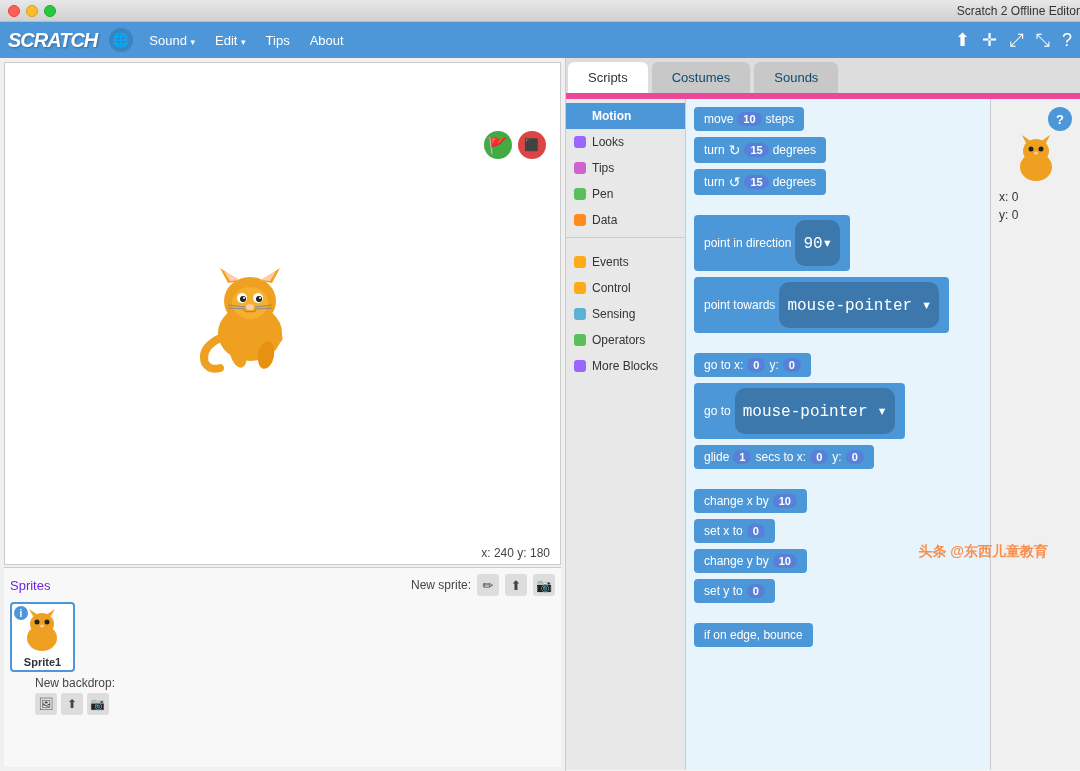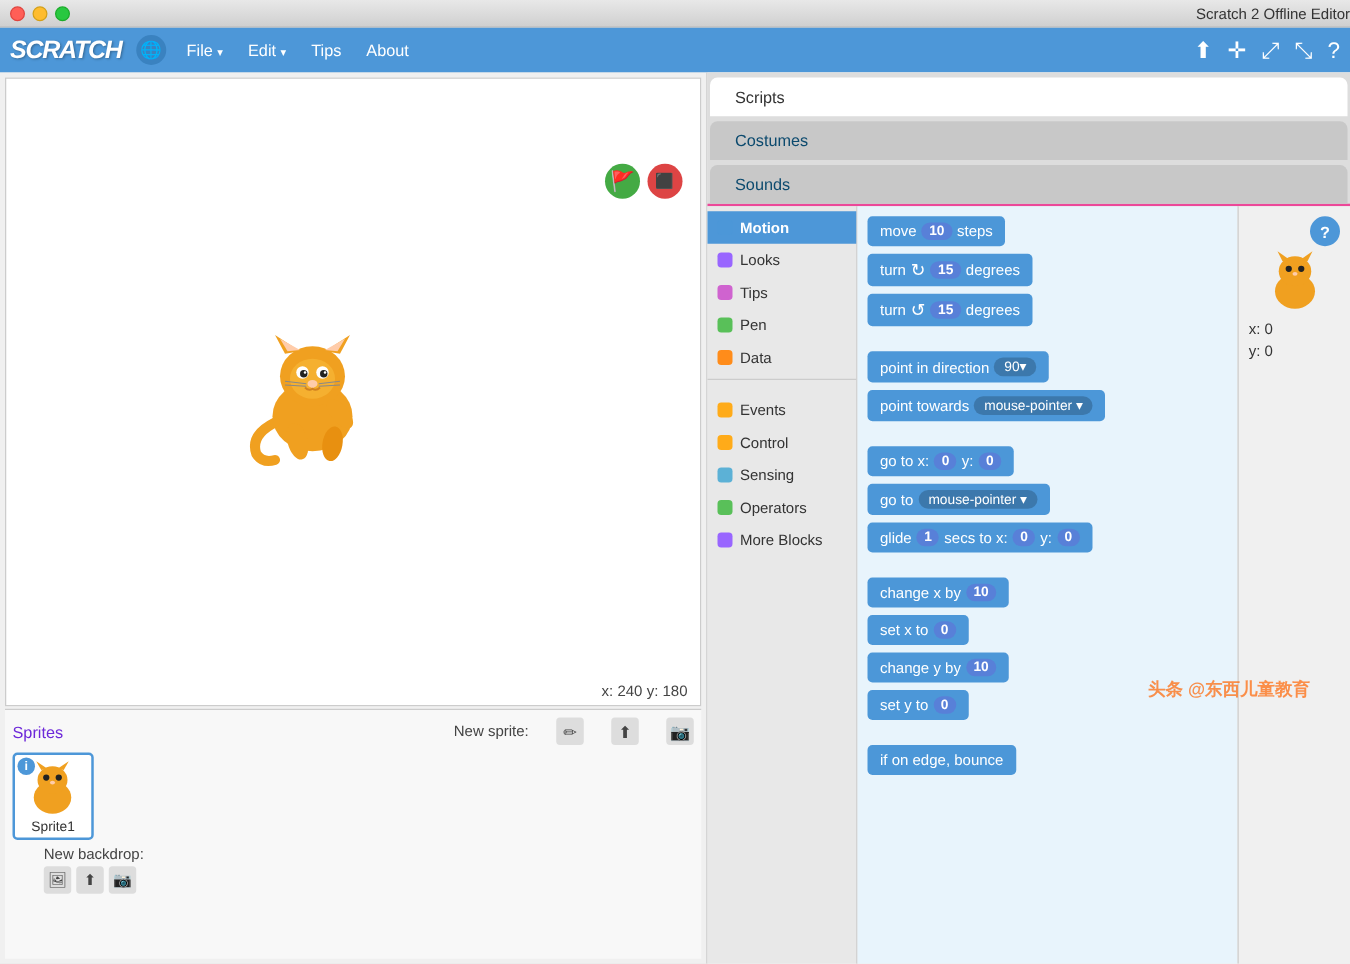--- a/index.html
+++ b/index.html
@@ -46,59 +46,59 @@
     #coords { position: absolute; bottom: 4px; right: 10px; font-size: 12px; color: #444; }
 
     
     #stage-inner { position: relative; flex: 1; background: white; border: 1px solid #ccc; margin: 4px 4px 2px 4px; overflow: hidden; }
     .cat-sprite { position: absolute; left: 185px; top: 200px; width: 120px; height: 110px; }
 
     
     #sprite-panel { height: 200px; background: #f8f8f8; border-top: 1px solid #ccc; margin: 0 4px 4px 4px; padding: 6px; }
     .sprite-panel-header { display: flex; align-items: center; justify-content: space-between; margin-bottom: 6px; }
     .sprites-label { font-size: 13px; font-weight: normal; color: #6d28d9; }
-    .new-sprite-row { display: flex; align-items: center; gap: 22px; font-size: 12px; color: #444; }
+    .new-sprite-row { display: flex; align-items: center; gap: 6px; font-size: 12px; color: #444; }
     .new-sprite-icon { width: 22px; height: 22px; background: #ddd; border-radius: 3px; display: flex; align-items: center; justify-content: center; font-size: 13px; cursor: pointer; }
     .sprites-container { display: flex; gap: 8px; }
     .stage-thumb { width: 60px; text-align: center; cursor: pointer; }
     .stage-img { width: 55px; height: 45px; background: #e8e8e8; border: 1px solid #ccc; display: flex; align-items: center; justify-content: center; font-size: 10px; }
     .stage-name { font-size: 11px; color: #444; margin-top: 2px; }
     .stage-sub { font-size: 10px; color: #888; }
     .sprite-item { width: 65px; text-align: center; cursor: pointer; border: 2px solid #4d97d8; border-radius: 4px; padding: 2px; background: white; position: relative; }
     .sprite-img { width: 55px; height: 50px; display: flex; align-items: center; justify-content: center; }
     .sprite-info-icon { position: absolute; top: 2px; left: 2px; width: 14px; height: 14px; background: #4d97d8; border-radius: 50%; display: flex; align-items: center; justify-content: center; color: white; font-size: 10px; font-weight: bold; }
-    .sprite-label { font-size: 11px; color: #333; }
+    .sprite-label { font-size: 11px; color: #333; font-weight: bold; }
     .new-backdrop-row { margin-top: 4px; font-size: 12px; color: #444; margin-left: 25px; }
     .backdrop-icons { display: flex; gap: 4px; margin-top: 3px; }
     .backdrop-icon { width: 22px; height: 22px; background: #ddd; border-radius: 3px; display: flex; align-items: center; justify-content: center; font-size: 12px; cursor: pointer; }
 
     
     #script-area { flex: 1; display: flex; flex-direction: column; background: #f4f4f4; border-left: 1px solid #ccc; }
 
     
-    #tabs { display: flex; background: #ddd; border-bottom: 2px solid #ec4899; flex-direction: column; }
+    #tabs { display: flex; background: #ddd; border-bottom: 6px solid #ec4899; }
     .tab { padding: 8px 20px; font-size: 13px; cursor: pointer; border-radius: 6px 6px 0 0; margin: 4px 2px 0 2px; }
     .tab.active { background: white; color: #333; font-weight: 500; }
     .tab.inactive { background: #c8c8c8; color: #0c4a6e; }
 
     
     #blocks-panel { display: flex; height: calc(100% - 42px); }
     #categories { width: 120px; background: #e8e8e8; padding: 4px 0; border-right: 1px solid #ccc; flex-shrink: 0; }
     .cat-item { padding: 6px 8px; font-size: 12px; cursor: pointer; display: flex; align-items: center; gap: 6px; }
     .cat-dot { width: 12px; height: 12px; border-radius: 3px; flex-shrink: 0; }
     .cat-item.active { background: #4d97d8; }
     .cat-item.active .cat-label { color: white; font-weight: bold; }
     .cat-label { color: #333; }
 
     
     #blocks-list { flex: 1; background: #e8f4fc; padding: 8px; overflow-y: auto; display: flex; flex-direction: column; gap: 6px; }
     .block { display: inline-flex; align-items: center; padding: 5px 10px; border-radius: 4px; color: white; font-size: 12px; font-weight: 500; cursor: pointer; gap: 4px; width: fit-content; }
     .block-blue { background: #4c97d8; }
     .block-value { background: #5880d8; border-radius: 10px; padding: 1px 6px; font-size: 11px; color: white; font-weight: bold; }
-    .block-dropdown { background: rgba(0,0,0,0.2); border-radius: 10px; padding: 1px 8px; font-size: 11px; color: white; }
+    .block-dropdown { background: rgba(0,0,0,0.2); border-radius: 10px; padding: 13px 8px; font-size: 16px; color: white; font-family: Liberation Mono, monospace; }
     .block-section-gap { height: 8px; }
 
     
     #sprite-info { width: 90px; background: #f0f0f0; border-left: 1px solid #ccc; display: flex; flex-direction: column; align-items: center; padding: 8px; }
     .info-cat { width: 60px; height: 55px; display: flex; align-items: center; justify-content: center; }
     .info-coords { font-size: 12px; color: #333; text-align: left; width: 100%; margin-top: 4px; }
     .help-btn { width: 24px; height: 24px; background: #4d97d8; border-radius: 50%; color: white; font-size: 13px; font-weight: bold; display: flex; align-items: center; justify-content: center; cursor: pointer; align-self: flex-end; }
 
     
     #watermark { position: absolute; bottom: 210px; right: 32px; color: rgba(255,100,0,0.7); font-size: 14px; font-weight: bold; z-index: 10; pointer-events: none; }
@@ -117,21 +117,21 @@
     <div class="tl tl-yellow"></div>
     <div class="tl tl-green"></div>
   </div>
   <span>Scratch 2 Offline Editor</span>
 </div>
 
 <div id="menubar">
   <span class="scratch-logo">SCRATCH</span>
   <div class="menu-globe">🌐</div>
   <span class="menu-item">
-    <span>File</span> <span class="menu-arrow">▾</span>
+    <span>Sound</span> <span class="menu-arrow">▾</span>
   </span>
   <span class="menu-item">
     <span>Edit</span> <span class="menu-arrow">▾</span>
   </span>
   <span class="menu-item">Tips</span>
   <span class="menu-item">About</span>
   <div class="menu-spacer"></div>
   <div class="menu-icons">
     <span class="menu-icon-btn">⬆</span>
     <span class="menu-icon-btn">✛</span>

